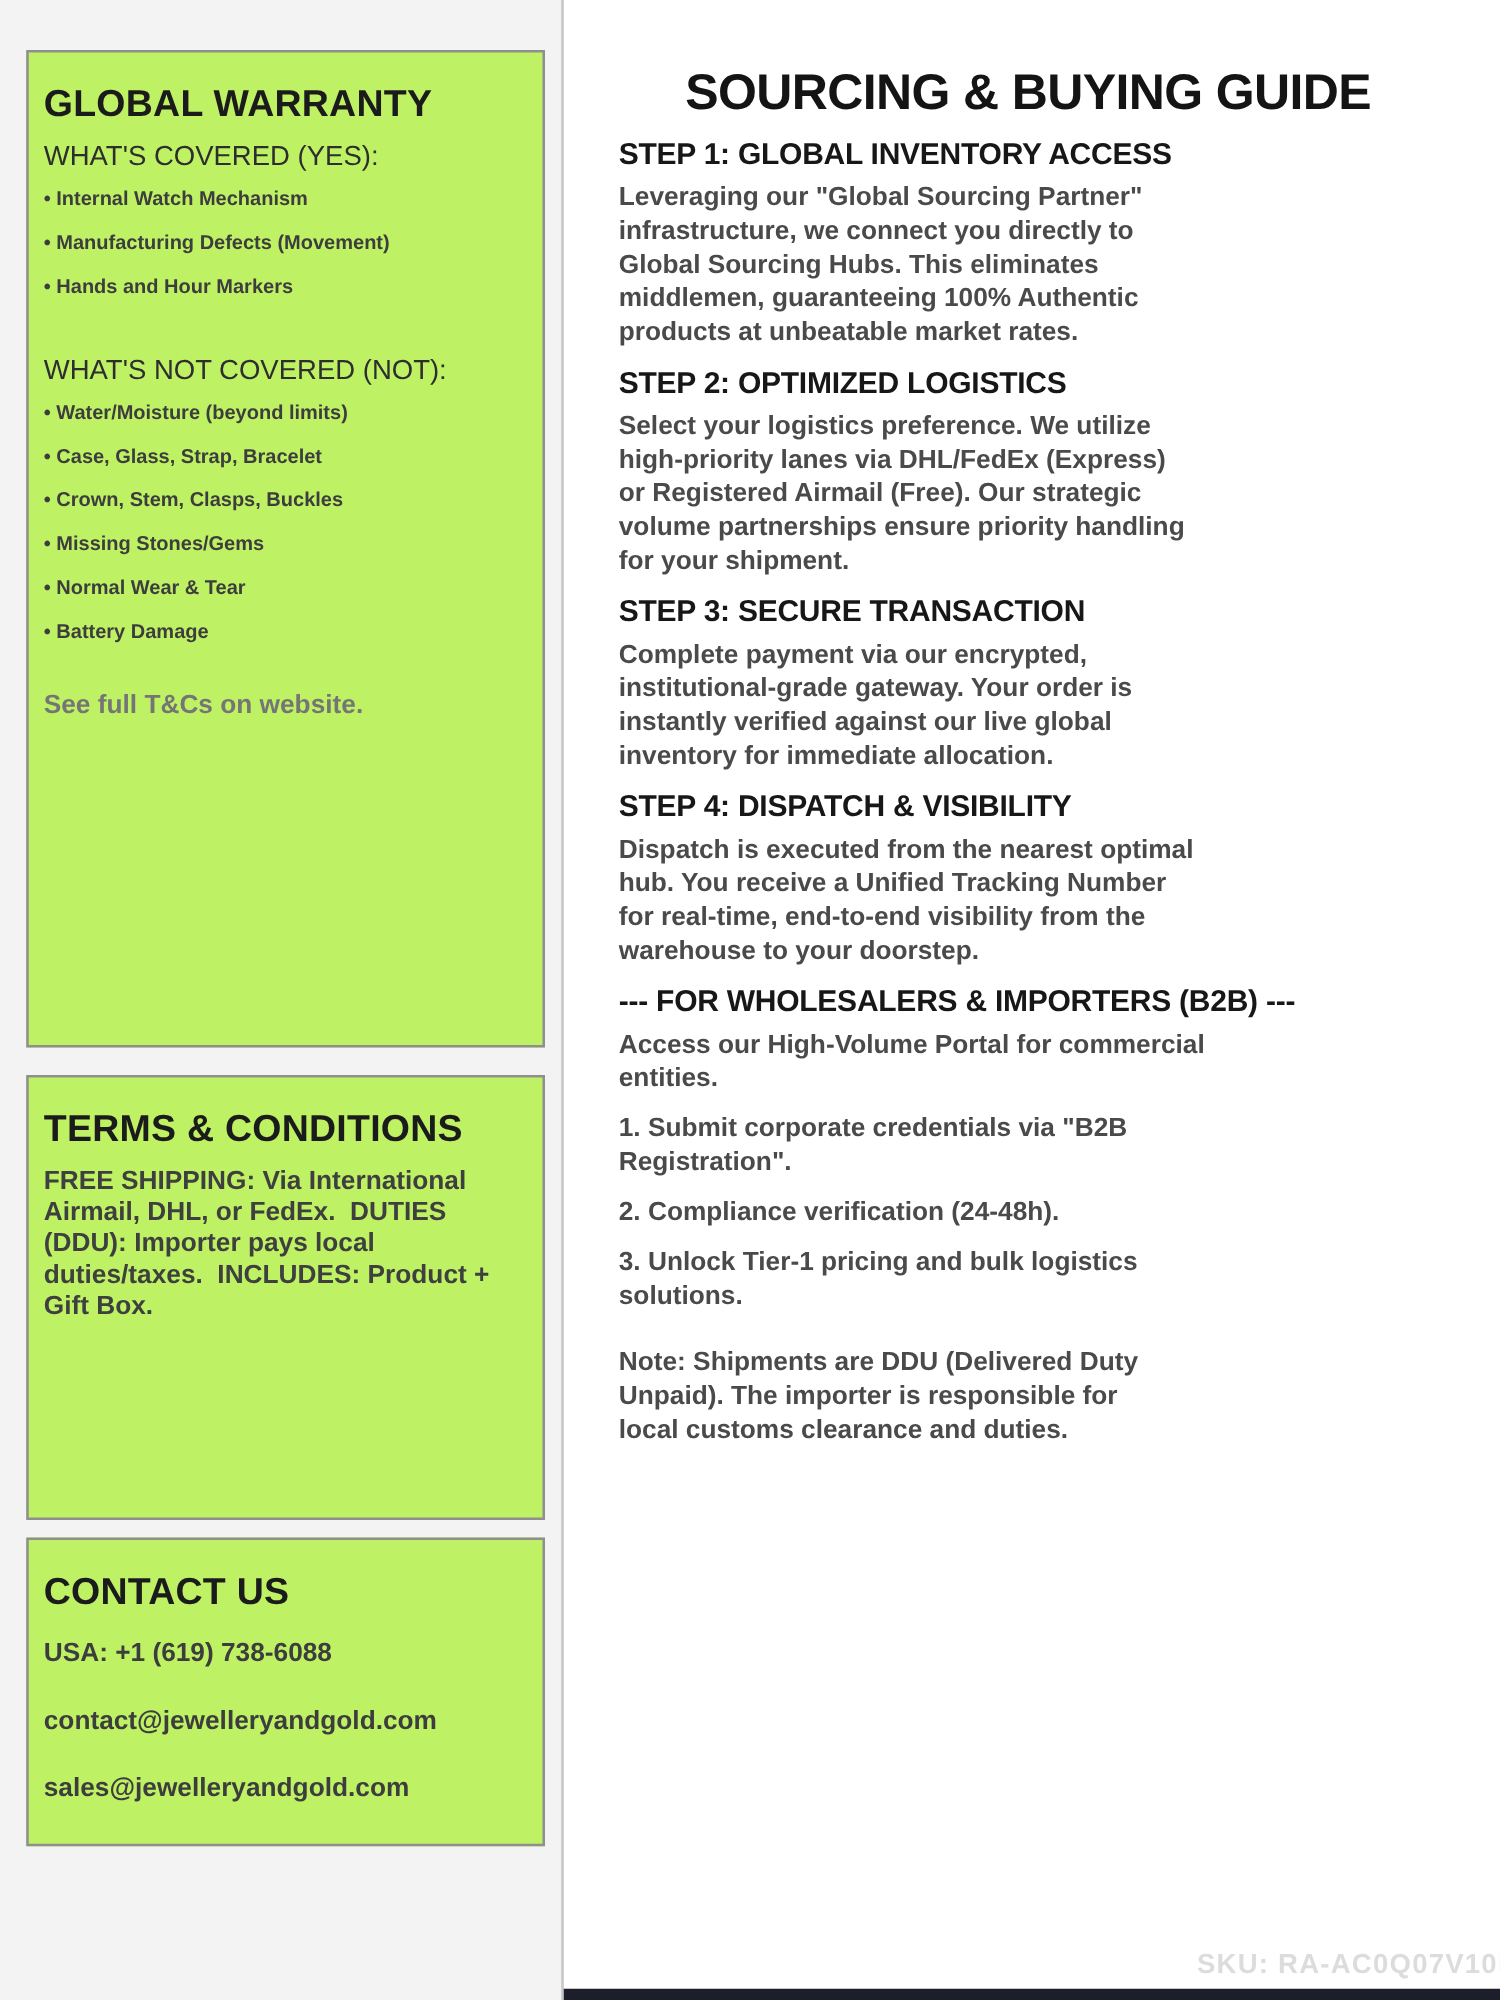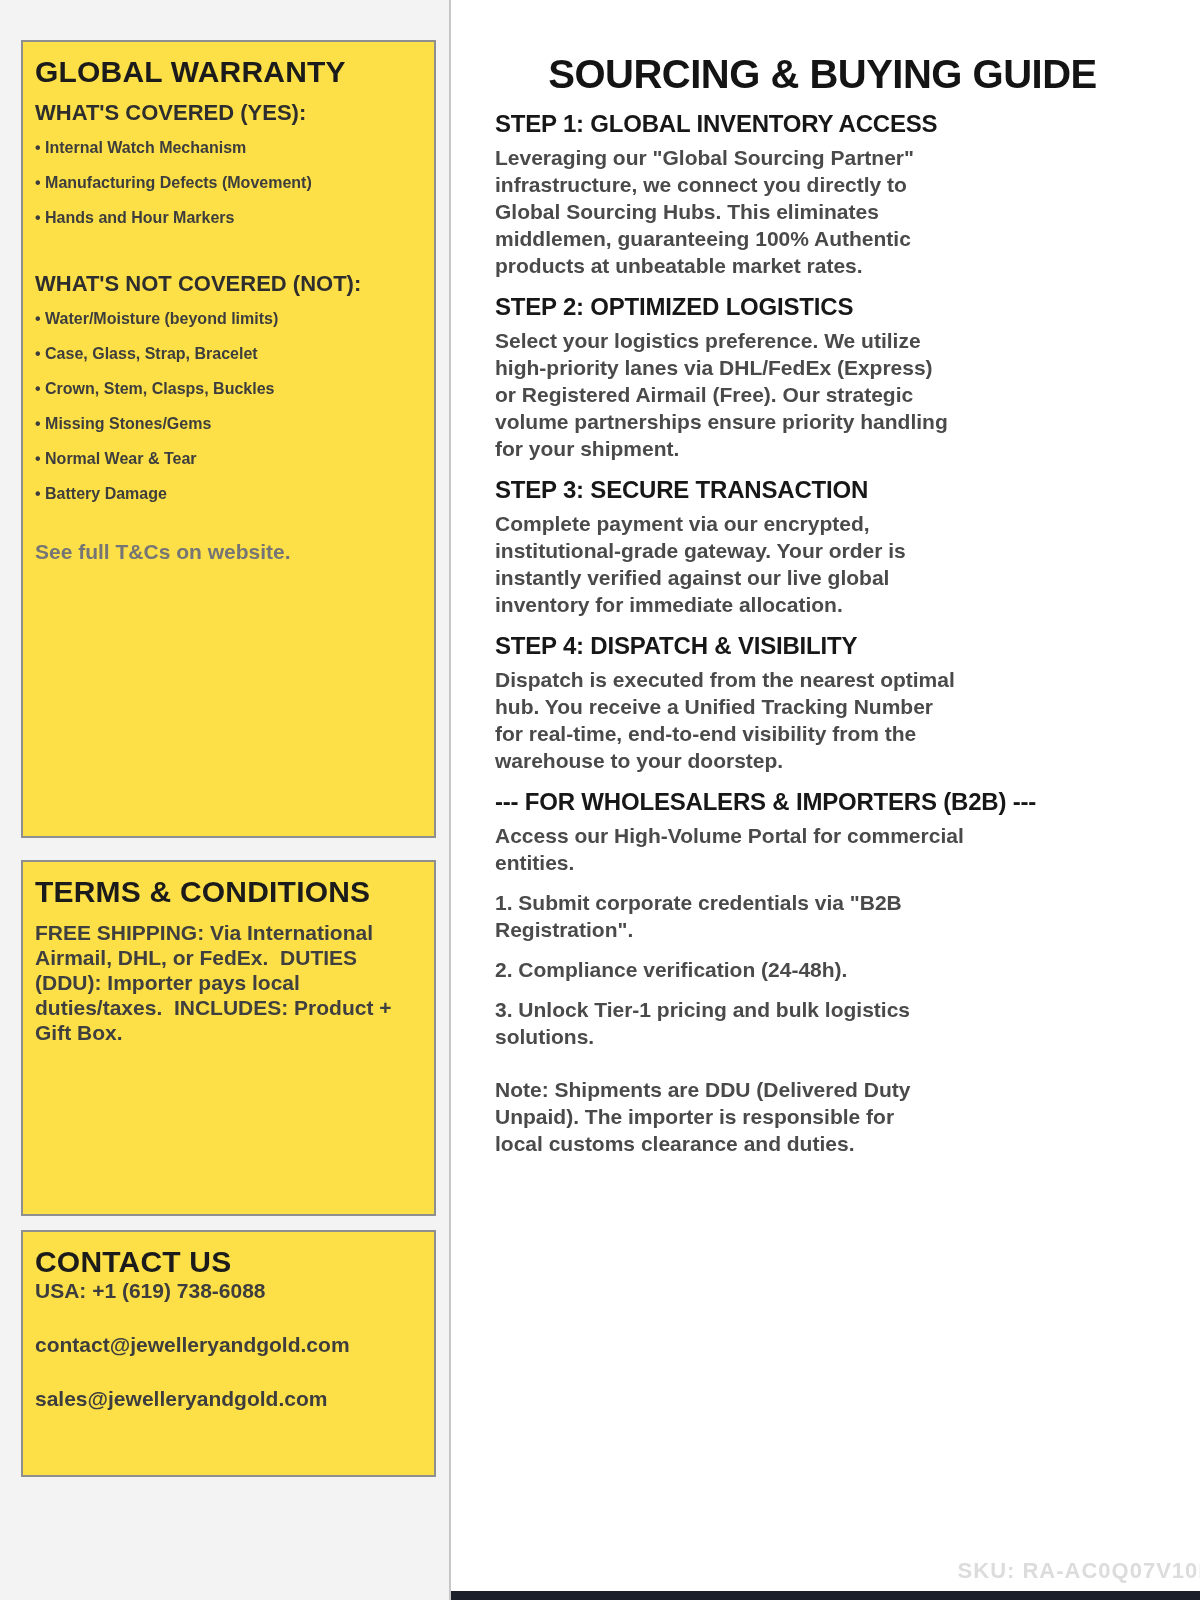--- a/index.html
+++ b/index.html
@@ -16,33 +16,33 @@
   .sidebar {
     position: absolute; left: 0; top: 0; bottom: 0;
     width: 449px;
     background: #f3f3f3;
     border-right: 2px solid #c6c6c6;
   }
   .panel {
     position: absolute; left: 21px; width: 415px;
     box-sizing: border-box;
     border: 2px solid #8f8f8f;
-    padding: 12px 12px;
-    background: #fde047;
+    padding: 24px 12px;
+    background: #bef264;
   }
   .panel-warranty { top: 40px;  height: 798px; }
   .panel-terms    { top: 860px; height: 356px; }
   .panel-contact  { top: 1230px; height: 247px; }
 
   .panel-title {
     font-size: 30px; font-weight: bold; color: #1b1b1b;
     letter-spacing: 0.2px; line-height: 36px; margin: 0;
   }
   .w-subhead {
-    font-size: 22px; font-weight: bold; color: #2e2e2e;
+    font-size: 22px; font-weight: normal; color: #2e2e2e;
     line-height: 26px; margin: 10px 0 4px 0;
   }
   .w-subhead.second { margin-top: 36px; }
   .bullet {
     font-size: 16px; font-weight: bold; color: #3d3d3d;
     line-height: 35px; white-space: nowrap;
   }
   .bullet::before { content: "\2022\00a0"; color: #3d3d3d; }
   .footnote {
     font-size: 21px; font-weight: bold; color: #757575;
@@ -50,21 +50,21 @@
   }
   .terms-body {
     font-size: 21px; font-weight: bold; color: #3f3f3f;
     line-height: 25px; margin-top: 10px;
     white-space: pre-wrap;
   }
   .contact-line {
     font-size: 21px; font-weight: bold; color: #3d3d3d;
     line-height: 22px; margin-top: 32px; white-space: nowrap;
   }
-  .contact-line.first { margin-top: 0; }
+  .contact-line.first { margin-top: 20px; }
 
   
   .main {
     position: absolute; left: 451px; top: 0; right: 0; bottom: 0;
     padding: 52px 50px 0 44px;
     box-sizing: border-box;
   }
   .main-title {
     font-size: 40px; font-weight: bold; color: #141414;
     letter-spacing: -0.5px; line-height: 44px;

